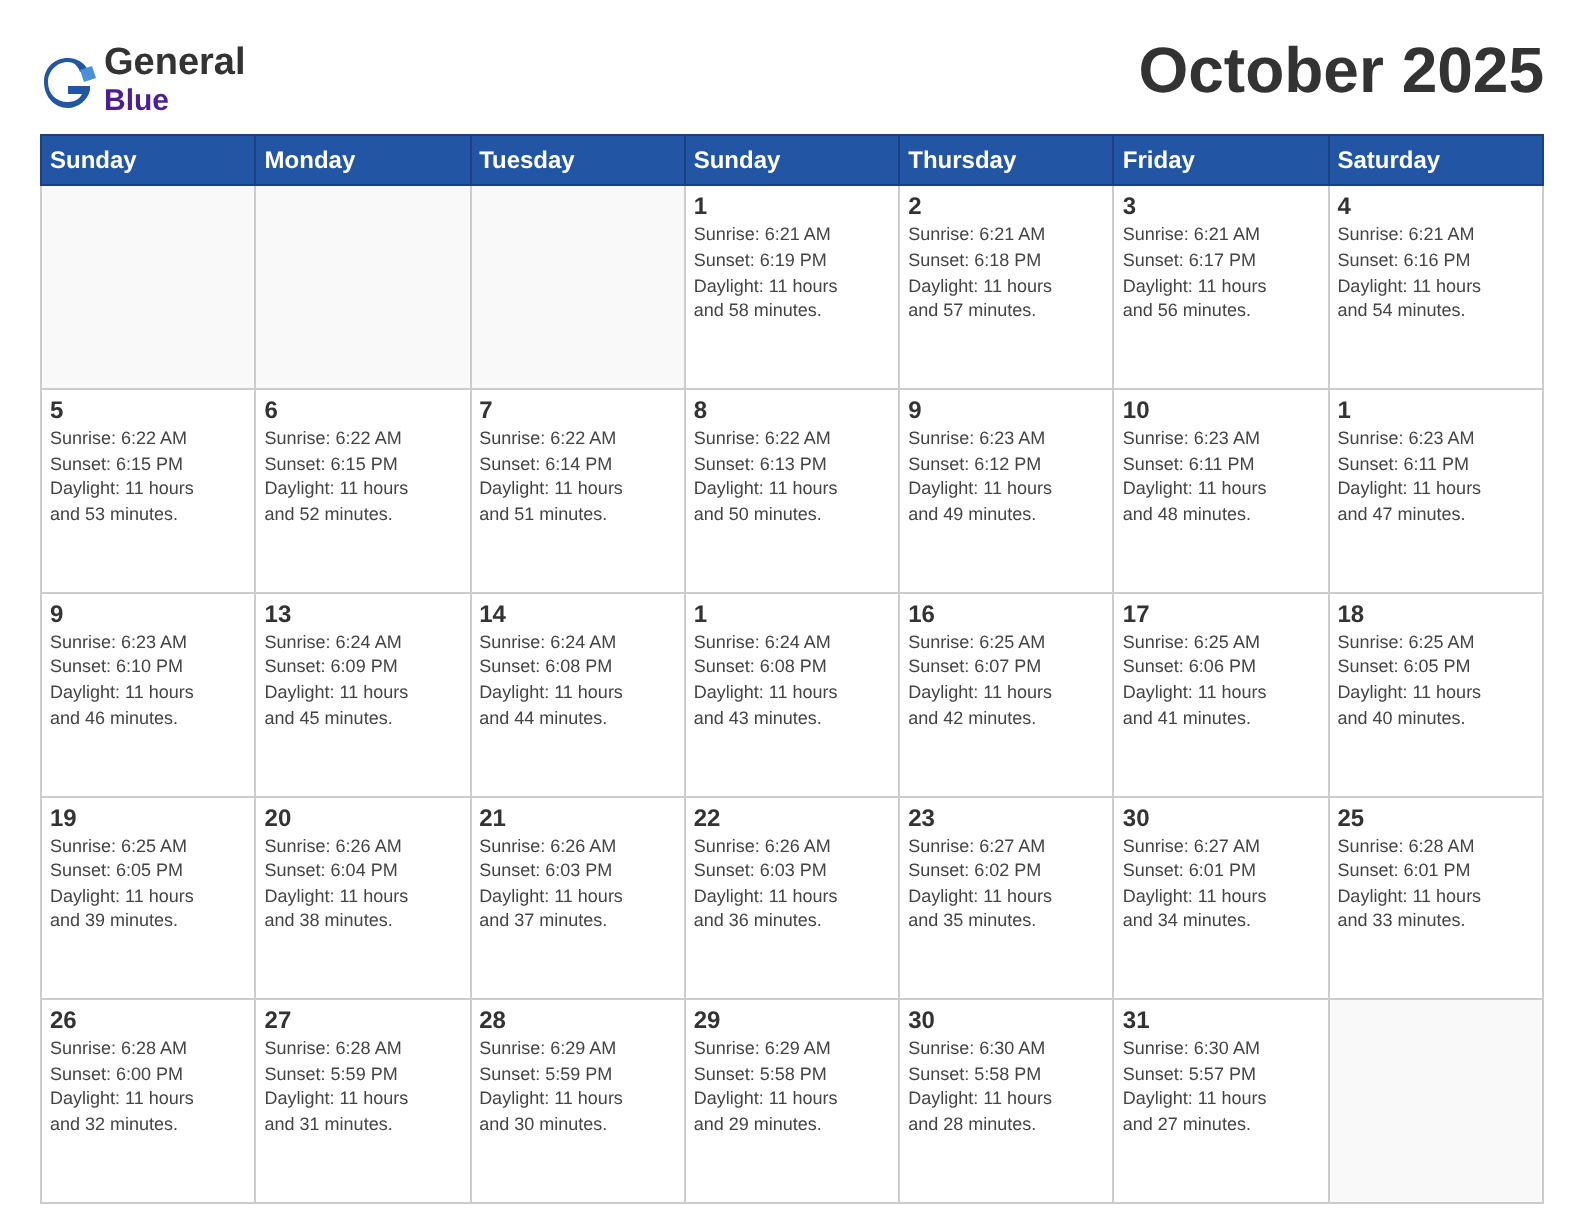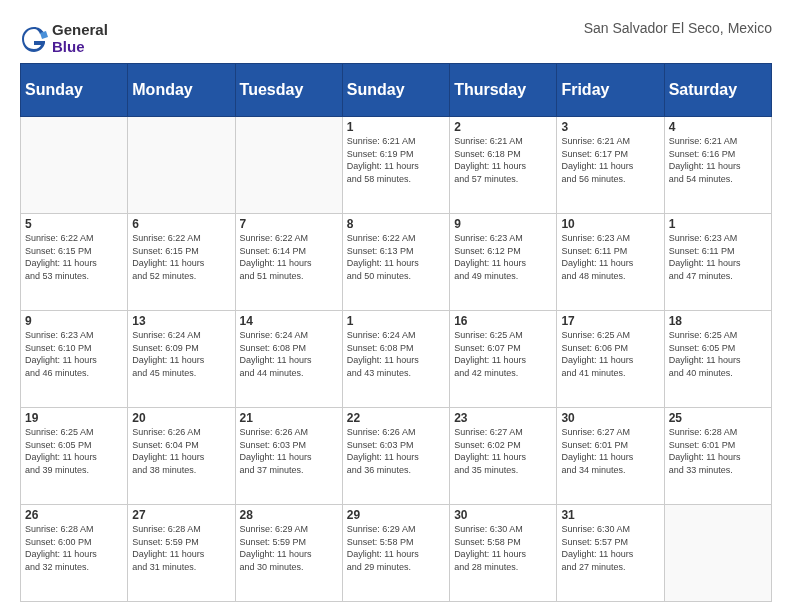--- a/index.html
+++ b/index.html
@@ -28,21 +28,21 @@
       align-items: center;
       gap: 4px;
       margin-top: 4px;
     }
     .logo-text {
       display: flex;
       flex-direction: column;
       line-height: 1.1;
     }
     .logo-general {
-      font-size: 15px;
+      font-size: 19px;
       font-weight: bold;
       color: #333;
     }
     .logo-blue {
       font-size: 15px;
       font-weight: bold;
       color: #4c1d95;
     }
     .logo-icon {
       width: 28px;
@@ -65,23 +65,23 @@
     .calendar {
       flex: 1;
       border: 1px solid #ccc;
       border-collapse: collapse;
       width: 100%;
       table-layout: fixed;
     }
     .calendar th {
       background-color: #2255a4;
       color: #fff;
-      font-size: 16px;
-      font-weight: bold;
-      padding: 17px 4px;
+      font-size: 12px;
+      font-weight: bold;
+      padding: 5px 4px;
       text-align: left;
       border: 1px solid #1a4080;
     }
     .calendar td {
       border: 1px solid #ccc;
       vertical-align: top;
       padding: 3px 4px;
       font-size: 9.5px;
       color: #333;
       background: #fff;
@@ -118,21 +118,21 @@
       <svg class="logo-icon" viewBox="0 0 28 28">
         <path d="M14 4 C8 4 4 9 4 14 C4 20 8 24 14 24 C18 24 20 22 21 20 L14 20 L14 16 L25 16 L25 18 C24 23 19 27 14 27 C7 27 2 21 2 14 C2 7 7 2 14 2 C18 2 22 4 24 8 L20 9 C19 6 17 4 14 4Z" fill="#2255a4"></path>
         <path d="M20 8 L26 6 L28 12 L22 14 Z" fill="#4a90d9"></path>
       </svg>
       <div class="logo-text">
         <span class="logo-general">General</span>
         <span class="logo-blue">Blue</span>
       </div>
     </div>
     <div class="title-section">
-      <div class="subtitle">San Salvador El Seco, Mexico</div>
+      <div class="month-title">October 2025</div>
     </div>
   </div>
 
   <table class="calendar">
     <thead>
       <tr>
       <th>Sunday</th>
           <th>Monday</th>
           <th>Tuesday</th>
           <th>Sunday</th>

